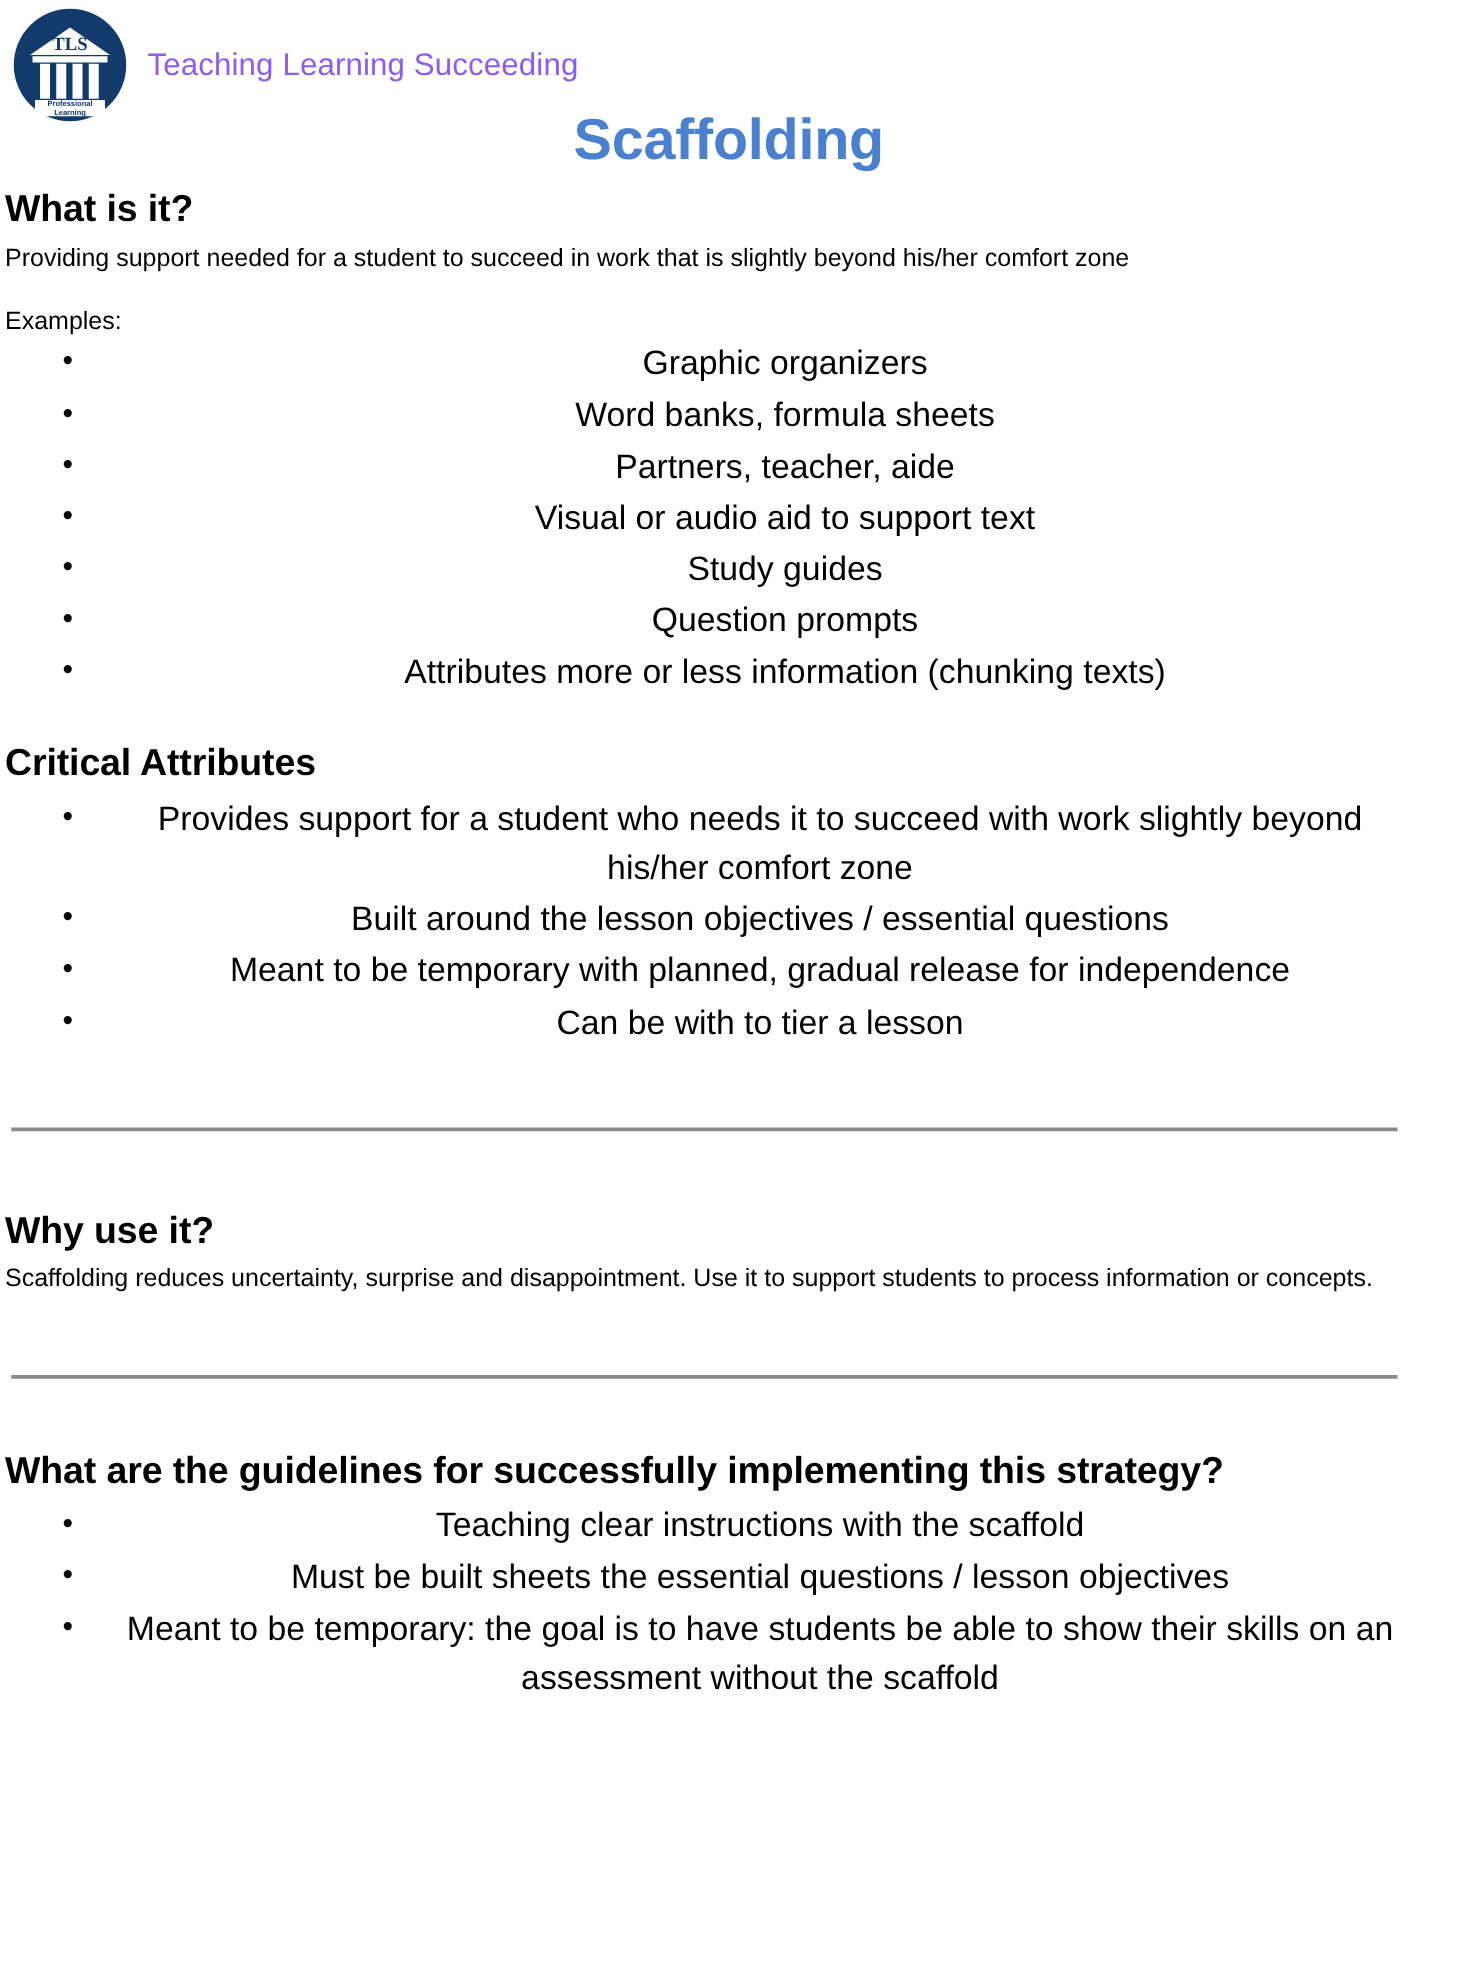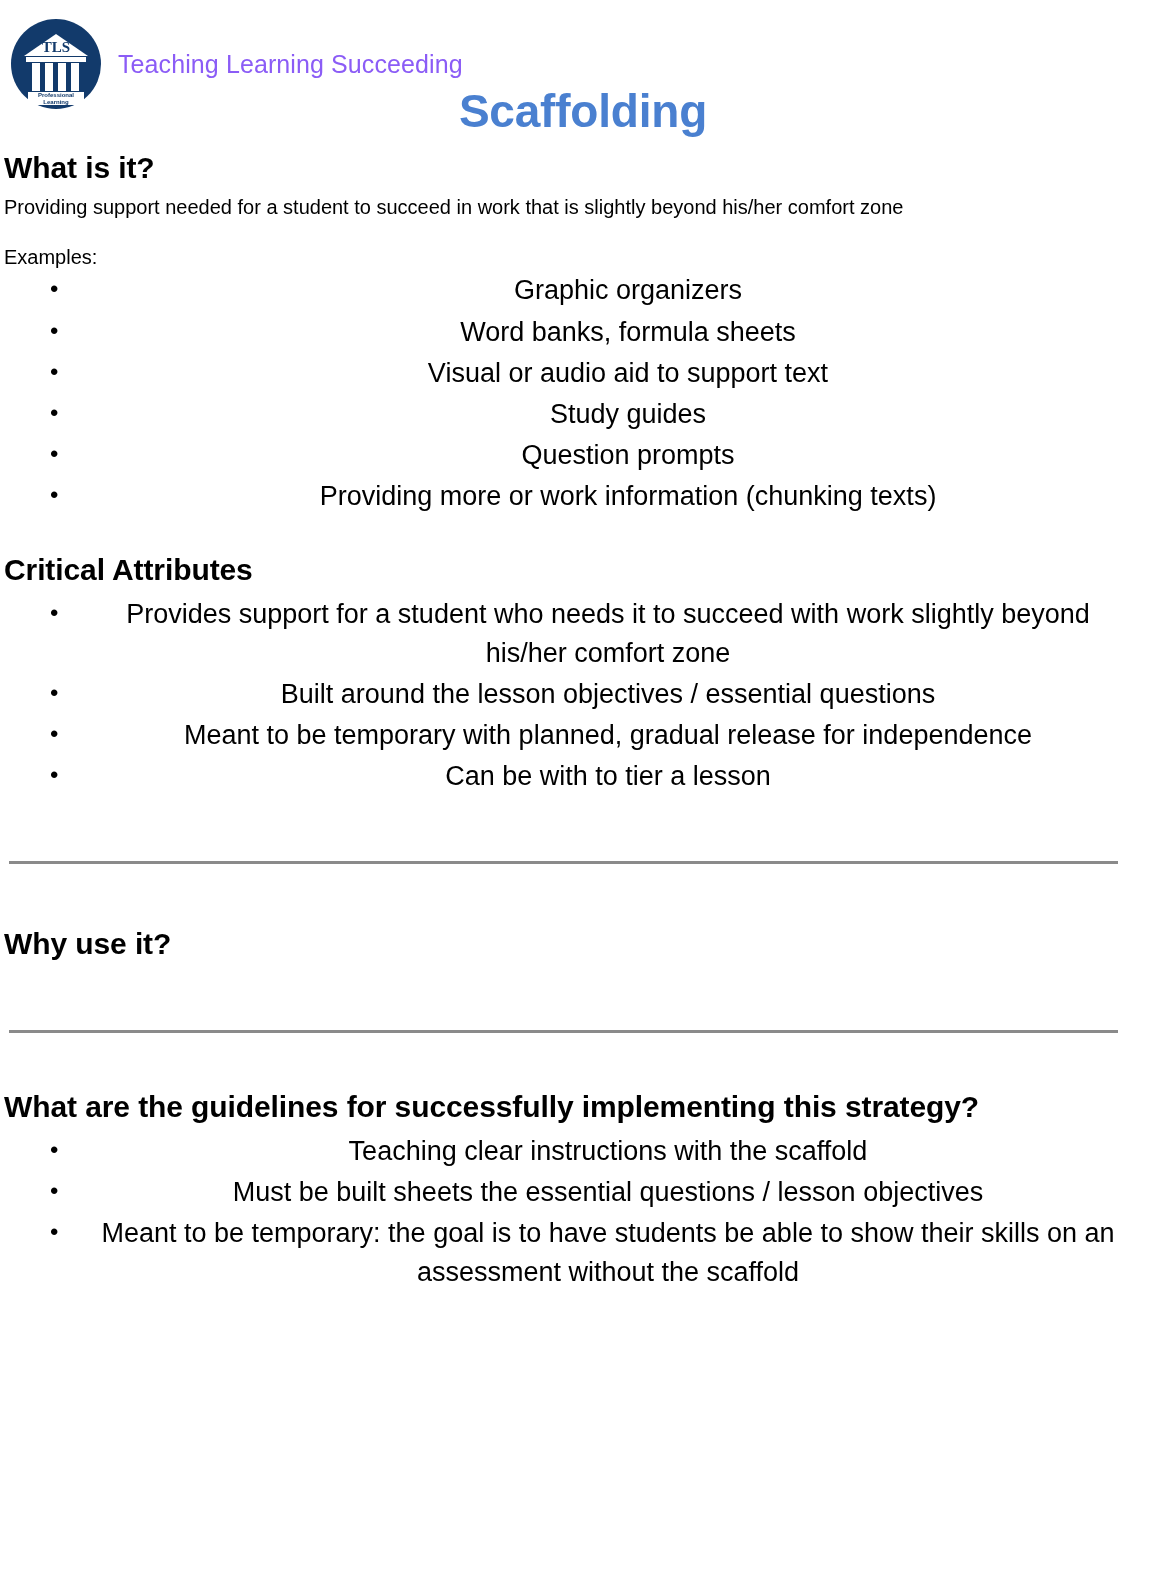--- a/index.html
+++ b/index.html
@@ -17,21 +17,21 @@
   }
 
   
   .header {
     position: relative;
     height: 150px;
   }
   .brand-row {
     display: flex;
     align-items: center;
-    padding-top: 16px;
+    padding-top: 4px;
     padding-left: 8px;
   }
   .logo {
     width: 96px;
     height: 96px;
     flex: 0 0 96px;
     position: relative;
   }
   .brand-name {
     font-size: 25px;
@@ -153,24 +153,25 @@
     <h2 class="heading">What is it?</h2>
     <p class="para">Providing support needed for a student to succeed in work that is slightly beyond his/her comfort zone</p>
 
     <div class="spacer-sm"></div>
 
     <p class="para">Examples:</p>
 
     <ul class="bullets">
       <li>Graphic organizers</li>
       <li>Word banks, formula sheets</li>
+      <li>Partners, teacher, aide</li>
       <li>Visual or audio aid to support text</li>
       <li>Study guides</li>
       <li>Question prompts</li>
-      <li>Providing more or work information (chunking texts)</li>
+      <li>Attributes more or less information (chunking texts)</li>
     </ul>
   </div>
 
   <div class="spacer-md"></div>
 
   <div class="section">
     <h2 class="heading">Critical Attributes</h2>
     <ul class="bullets wide">
       <li>Provides support for a student who needs it to succeed with work slightly beyond his/her comfort zone</li>
       <li>Built around the lesson objectives / essential questions</li>
@@ -178,20 +179,21 @@
       <li>Can be with to tier a lesson</li>
     </ul>
   </div>
 
   <div style="height:62px"></div>
   <hr class="divider">
   <div style="height:62px"></div>
 
   <div class="section">
     <h2 class="heading">Why use it?</h2>
+    <p class="para">Scaffolding reduces uncertainty, surprise and disappointment. Use it to support students to process information or concepts.</p>
   </div>
 
   <div style="height:62px"></div>
   <hr class="divider">
   <div style="height:56px"></div>
 
   <div class="section">
     <h2 class="heading">What are the guidelines for successfully implementing this strategy?</h2>
     <ul class="bullets wide">
       <li>Teaching clear instructions with the scaffold</li>

